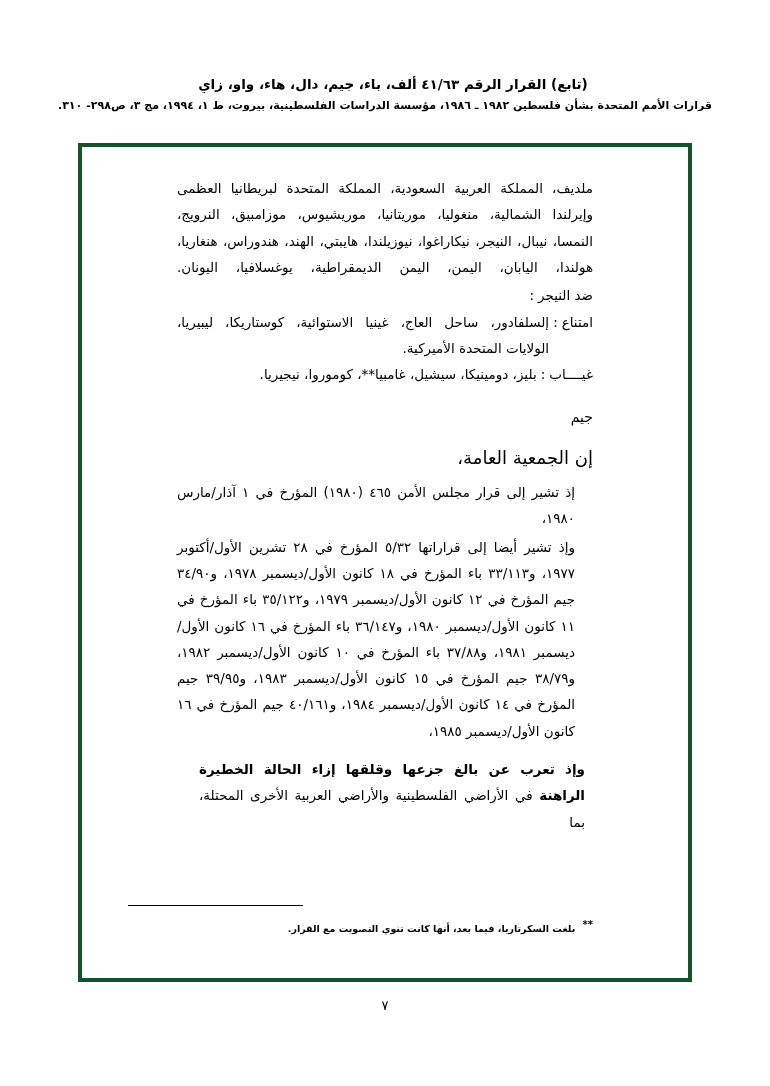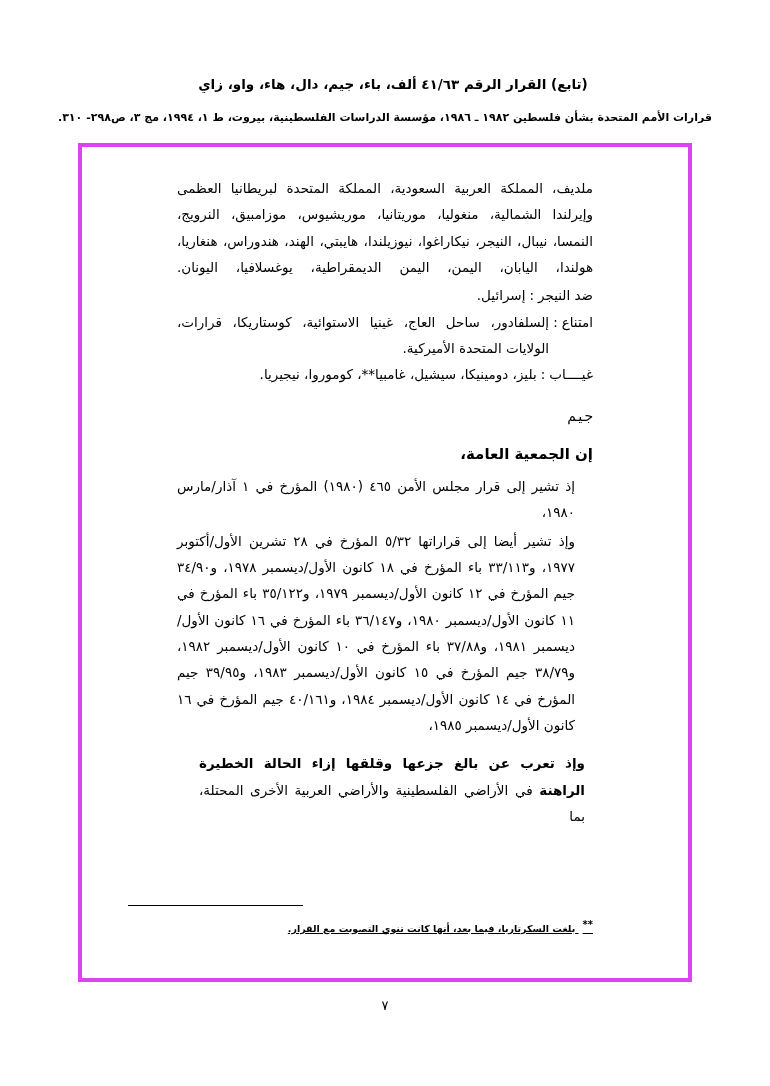--- a/index.html
+++ b/index.html
@@ -37,32 +37,32 @@
     font-weight: bold;
     letter-spacing: 0px;
     line-height: 1.5;
     color: #000;
     padding-left: 16px;
   }
   .header-sub {
     font-size: 11px;
     font-weight: bold;
     line-height: 1.7;
-    margin-top: 15px;
+    margin-top: 3px;
     color: #000;
   }
 
   
   .frame {
     position: absolute;
     top: 143px;
     left: 78px;
     width: 614px;
     height: 839px;
-    border: 4px solid #d946ef;
+    border: 4px solid #14532d;
     box-sizing: border-box;
     background: #ffffff;
   }
 
   
   .content {
     position: absolute;
     top: 28px;
     right: 95px;
     left: 95px;
@@ -106,28 +106,26 @@
     flex: 1 1 auto;
     text-align: justify;
     text-align-last: right;
   }
 
   .section-letter {
     text-align: center;
     font-size: 14px;
     margin: 18px 0 12px 0;
     line-height: 1.6;
-    font-family: Liberation Mono, monospace;
   }
 
   .lead {
-    font-size: 15px;
+    font-size: 18px;
     line-height: 1.95;
     margin: 0 0 4px 0;
-    font-weight: bold;
   }
 
   .indent-1 {
     padding-right: 18px;
   }
   .indent-2 {
     padding-right: 8px;
     margin-left: 22px;
   }
 
@@ -150,21 +148,20 @@
   .footnote {
     position: absolute;
     left: 30px;
     right: 95px;
     bottom: 42px;
     direction: rtl;
     text-align: right;
     font-size: 9.5px;
     font-weight: bold;
     line-height: 1.6;
-    text-decoration: underline;
   }
   .footnote-mark {
     font-size: 10px;
     vertical-align: super;
     margin-left: 4px;
   }
 
   
   .page-number {
     position: absolute;
@@ -187,27 +184,26 @@
 
   <div class="frame">
 
     <div class="content">
 
       <p class="para countries">ملديف، المملكة العربية السعودية، المملكة المتحدة لبريطانيا العظمى وإيرلندا الشمالية، منغوليا، موريتانيا، موريشيوس، موزامبيق، النرويج، النمسا، نيبال، النيجر، نيكاراغوا، نيوزيلندا، هايبتي، الهند، هندوراس، هنغاريا، هولندا، اليابان، اليمن، اليمن الديمقراطية، يوغسلافيا، اليونان.</p>
 
       <div class="vote-row">
         <span class="vote-label">ضد النيجر</span>
         <span class="vote-sep">:</span>
-        <span class="vote-value">إسرائيل.</span>
       </div>
 
       <div class="vote-row">
         <span class="vote-label">امتناع</span>
         <span class="vote-sep">:</span>
-        <span class="vote-value">إلسلفادور، ساحل العاج، غينيا الاستوائية، كوستاريكا، قرارات، الولايات المتحدة الأميركية.</span>
+        <span class="vote-value">إلسلفادور، ساحل العاج، غينيا الاستوائية، كوستاريكا، ليبيريا، الولايات المتحدة الأميركية.</span>
       </div>
 
       <div class="vote-row">
         <span class="vote-label">غيــــاب</span>
         <span class="vote-sep">:</span>
         <span class="vote-value">بليز، دومينيكا، سيشيل، غامبيا**، كوموروا، نيجيريا.</span>
       </div>
 
       <div class="section-letter">جيم</div>
 

